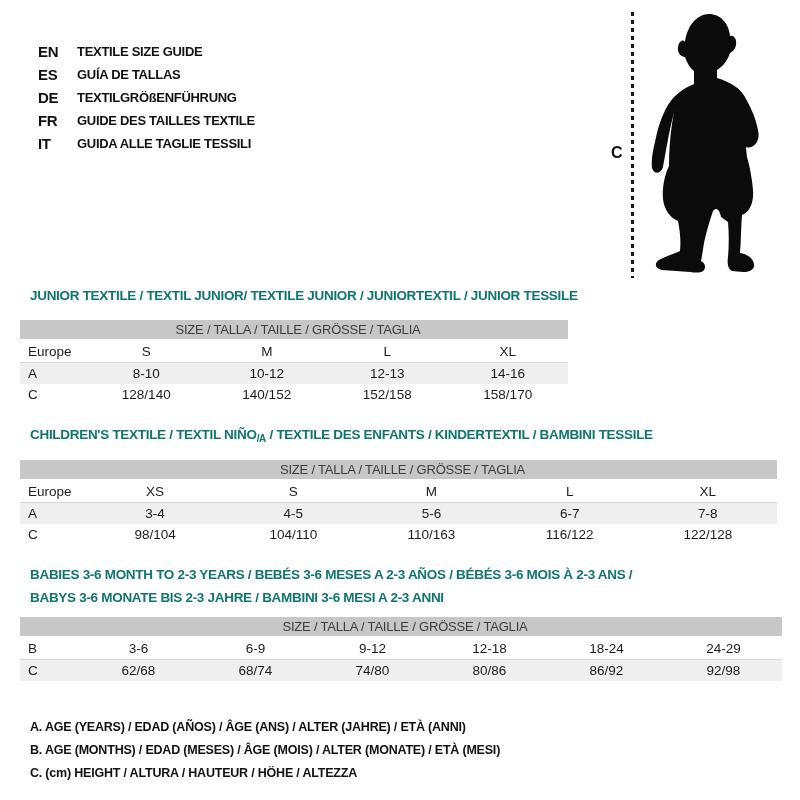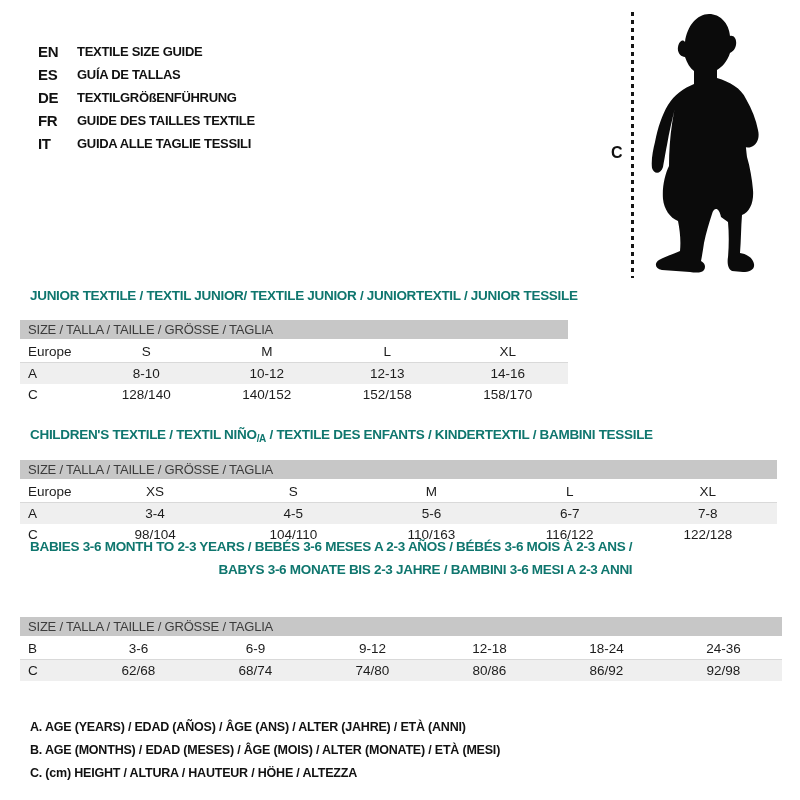--- a/index.html
+++ b/index.html
@@ -27,21 +27,21 @@
   .section-title .subA{font-size:10px;vertical-align:-3px;}
   .two-line{line-height:23px;}
   
   table.size-table{
     position:absolute;left:20px;border-collapse:collapse;table-layout:fixed;
     font-size:13.5px;color:#1c1c1c;
   }
   table.size-table td{padding:0;height:21px;text-align:center;overflow:hidden;white-space:nowrap;}
   table.size-table td.rowlabel{text-align:left;padding-left:8px;}
   tr.bar td{
-    height:19px;background:#c7c7c7;text-align:left;padding-left:8px;
+    height:19px;background:#c7c7c7;text-align:center;padding-left:8px;
     font-size:13px;color:#3c3c3c;letter-spacing:-0.2px;
     border-bottom:2px solid #ffffff;
   }
   tr.alt td{background:#efefef;}
   tr.first-body td{border-bottom:1px solid #d9d9d9;}
   
   .notes{position:absolute;left:30px;top:716px;}
   .note-line{height:23px;line-height:23px;font-size:12.5px;font-weight:bold;letter-spacing:-0.2px;white-space:nowrap;}
 </style>
 </head>
@@ -201,21 +201,21 @@
       <td class="rowlabel">C</td>
       <td>98/104</td>
       <td>104/110</td>
       <td>110/163</td>
       <td>116/122</td>
       <td>122/128</td>
     </tr>
   </tbody>
     </table>
 
-  <div class="section-title two-line" style="top:535px;text-align:right;">
+  <div class="section-title two-line" style="top:563px;">
     <div>BABIES 3-6 MONTH TO 2-3 YEARS / BEBÉS 3-6 MESES A 2-3 AÑOS / BÉBÉS 3-6 MOIS À 2-3 ANS /</div>
     <div>BABYS 3-6 MONATE BIS 2-3 JAHRE / BAMBINI 3-6 MESI A 2-3 ANNI</div>
   </div>
 
   <table class="size-table" style="top:617px;width:762px;">
     <colgroup>
         <col style="width:60px">
         <col>
         <col>
         <col>
@@ -227,21 +227,21 @@
         <tr class="bar">
       <td colspan="7">SIZE / TALLA / TAILLE / GRÖSSE / TAGLIA</td>
     </tr>
     <tr class="first-body">
       <td class="rowlabel">B</td>
       <td>3-6</td>
       <td>6-9</td>
       <td>9-12</td>
       <td>12-18</td>
       <td>18-24</td>
-      <td>24-36</td>
+      <td>24-29</td>
     </tr>
     <tr class="alt">
       <td class="rowlabel">C</td>
       <td>62/68</td>
       <td>68/74</td>
       <td>74/80</td>
       <td>80/86</td>
       <td>86/92</td>
       <td>92/98</td>
     </tr>

